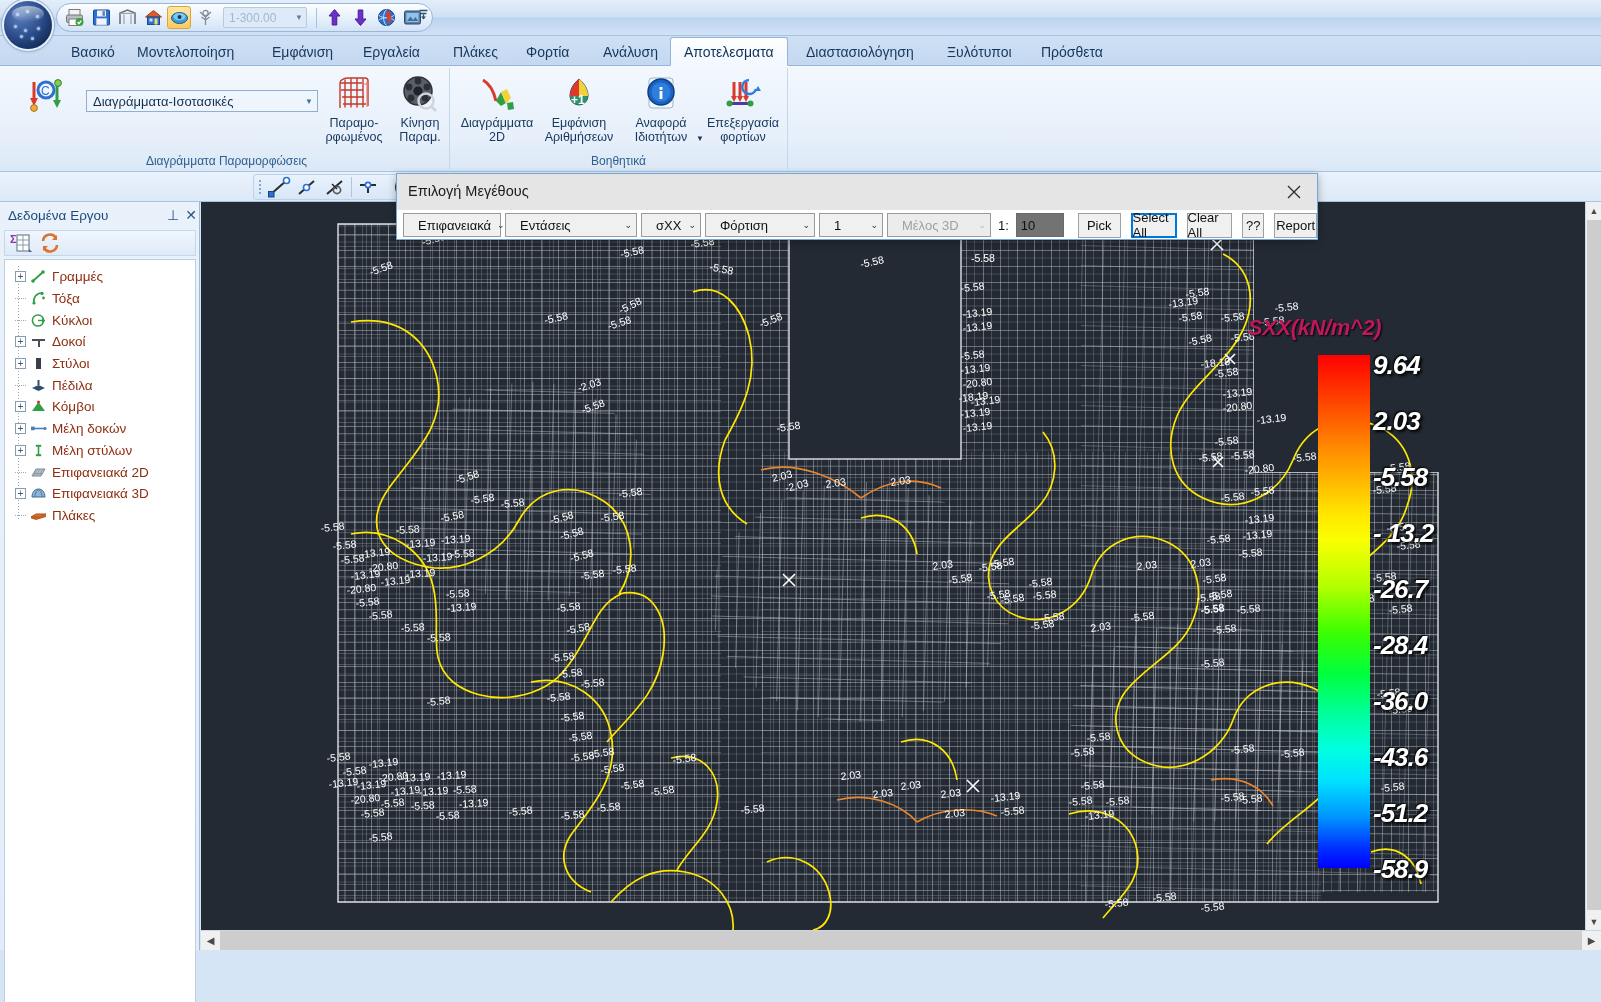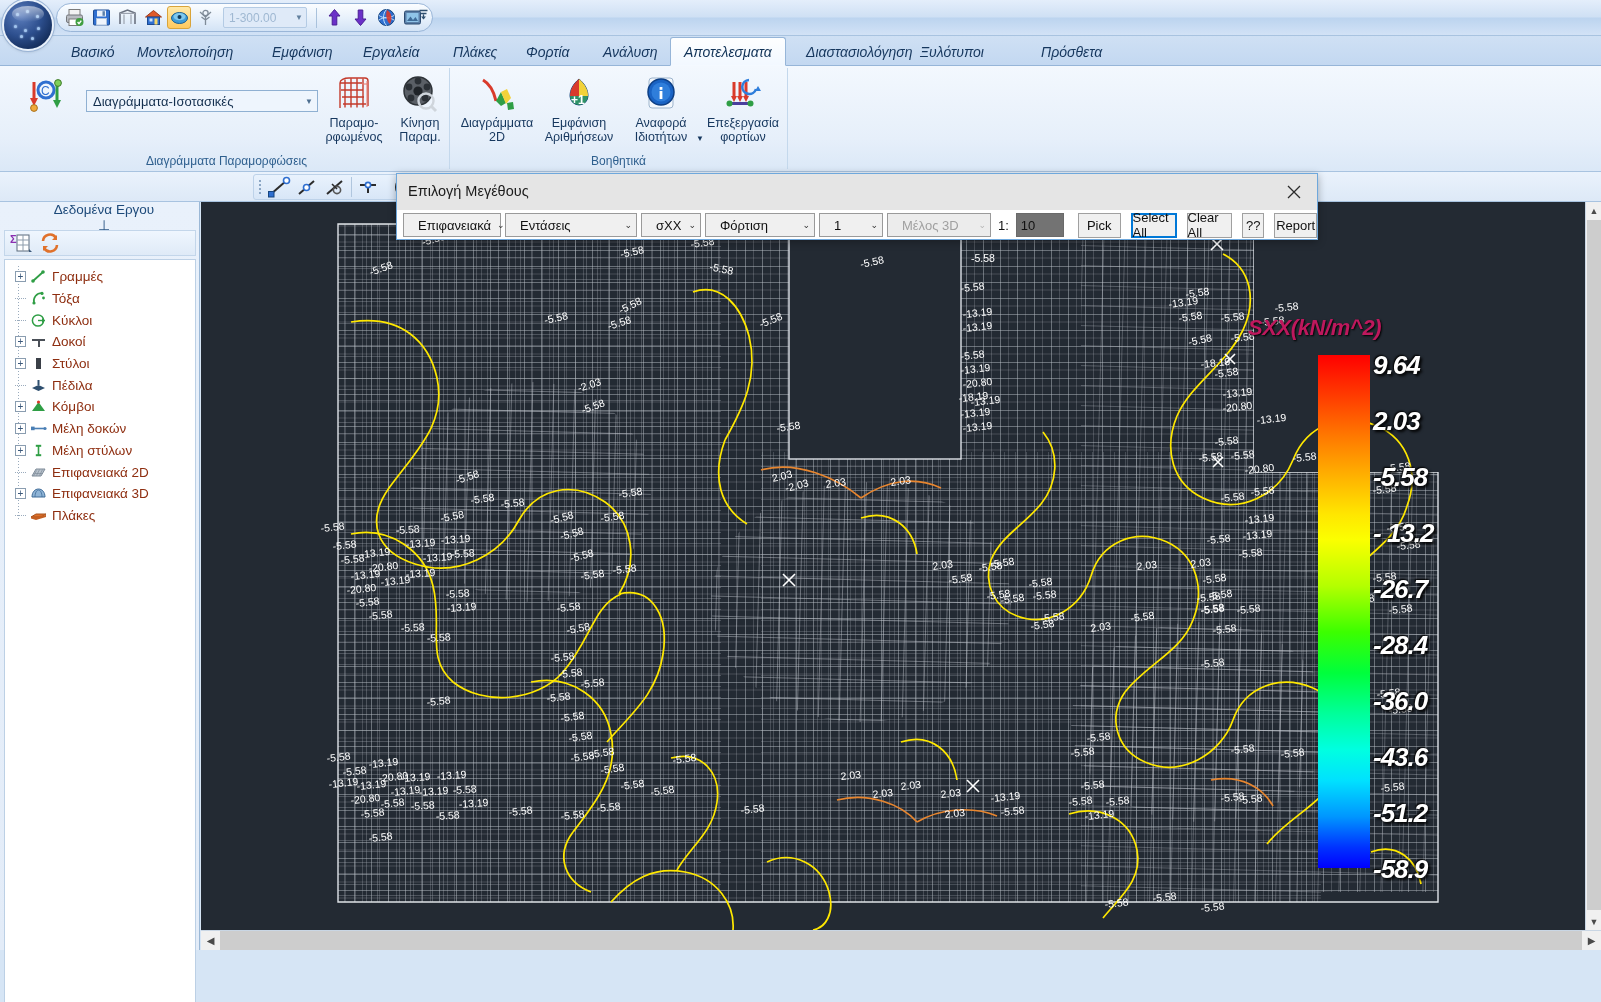--- a/index.html
+++ b/index.html
@@ -68,21 +68,20 @@
   .qat-more {
     position: absolute; left: 418px; top: 8px;
     font-size: 11px; color: #3b5878; cursor: pointer;
   }
 
   
   .tabstrip {
     position: absolute; left: 0; top: 36px; width: 1601px; height: 30px;
     background: linear-gradient(180deg,#cfe0f4 0%, #c3d8f1 100%);
     border-bottom: 1px solid #96b5d8;
-    font-style: italic;
   }
   .tab {
     position: absolute; top: 1px; height: 29px;
     display: flex; align-items: center; justify-content: center;
     padding: 0 13px;
     font-size: 14px; color: #16375e; cursor: pointer;
     white-space: nowrap;
   }
   .tab.active {
     background: linear-gradient(180deg,#fdfeff 0%,#f2f8ff 100%);
@@ -152,21 +151,21 @@
 
   
   .dock {
     position: absolute; left: 0; top: 202px; width: 200px; height: 748px;
     background: linear-gradient(180deg,#e9f1fb 0%,#e3ecf8 100%);
     border-right: 1px solid #9bb8d6;
   }
   .dock-title {
     position: absolute; left: 0; top: 0; width: 200px; height: 26px;
     display: flex; align-items: center;
-    padding-left: 8px; font-size: 13.5px; color: #1d4a7a; flex-direction: column;
+    padding-left: 8px; font-size: 13.5px; color: #1d4a7a;
   }
   .dock-title .ttl { flex: 1; }
   .dock-btn { width: 18px; height: 20px; cursor: pointer; color: #2a5584;
     display:flex; align-items:center; justify-content:center; font-size: 14px; }
   .dock-toolbar {
     position: absolute; left: 4px; top: 28px; width: 192px; height: 26px;
     background: linear-gradient(180deg,#eff6fe,#dfeaf7);
     border: 1px solid #c3d6ea;
     display: flex; align-items: center; gap: 5px; padding-left: 5px;
   }
@@ -462,21 +461,21 @@
       </div>
     <div class="tab" style="left:590px">
         <span>Ανάλυση</span>
       </div>
     <div class="tab active" style="left:670px">
         <span>Αποτελεσματα</span>
       </div>
     <div class="tab" style="left:793px">
         <span>Διαστασιολόγηση</span>
       </div>
-    <div class="tab" style="left:907px">
+    <div class="tab" style="left:934px">
         <span>Ξυλότυποι</span>
       </div>
     <div class="tab" style="left:1028px">
         <span>Πρόσθετα</span>
       </div>
   </div>
 
   <div class="ribbon-body">
 
     <div class="rgroup" style="left:4px; width:446px">

